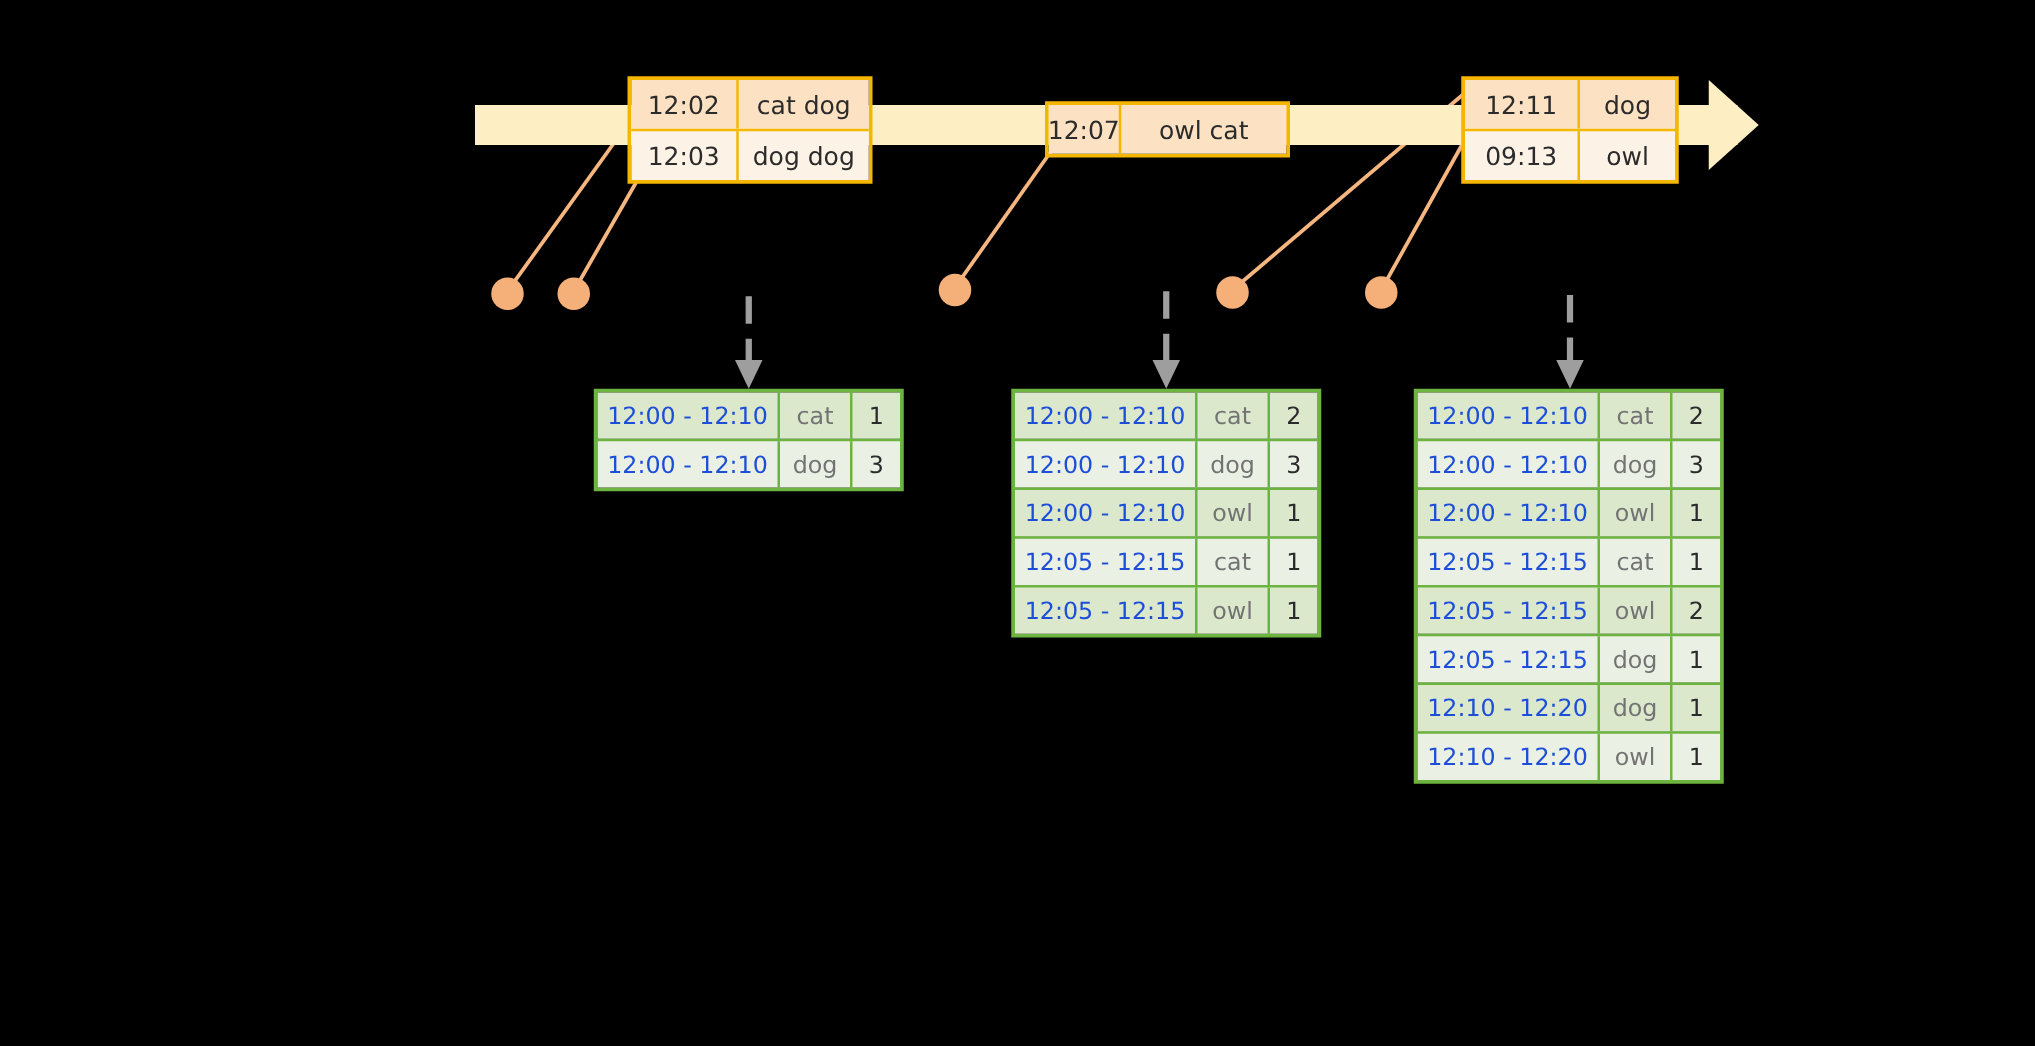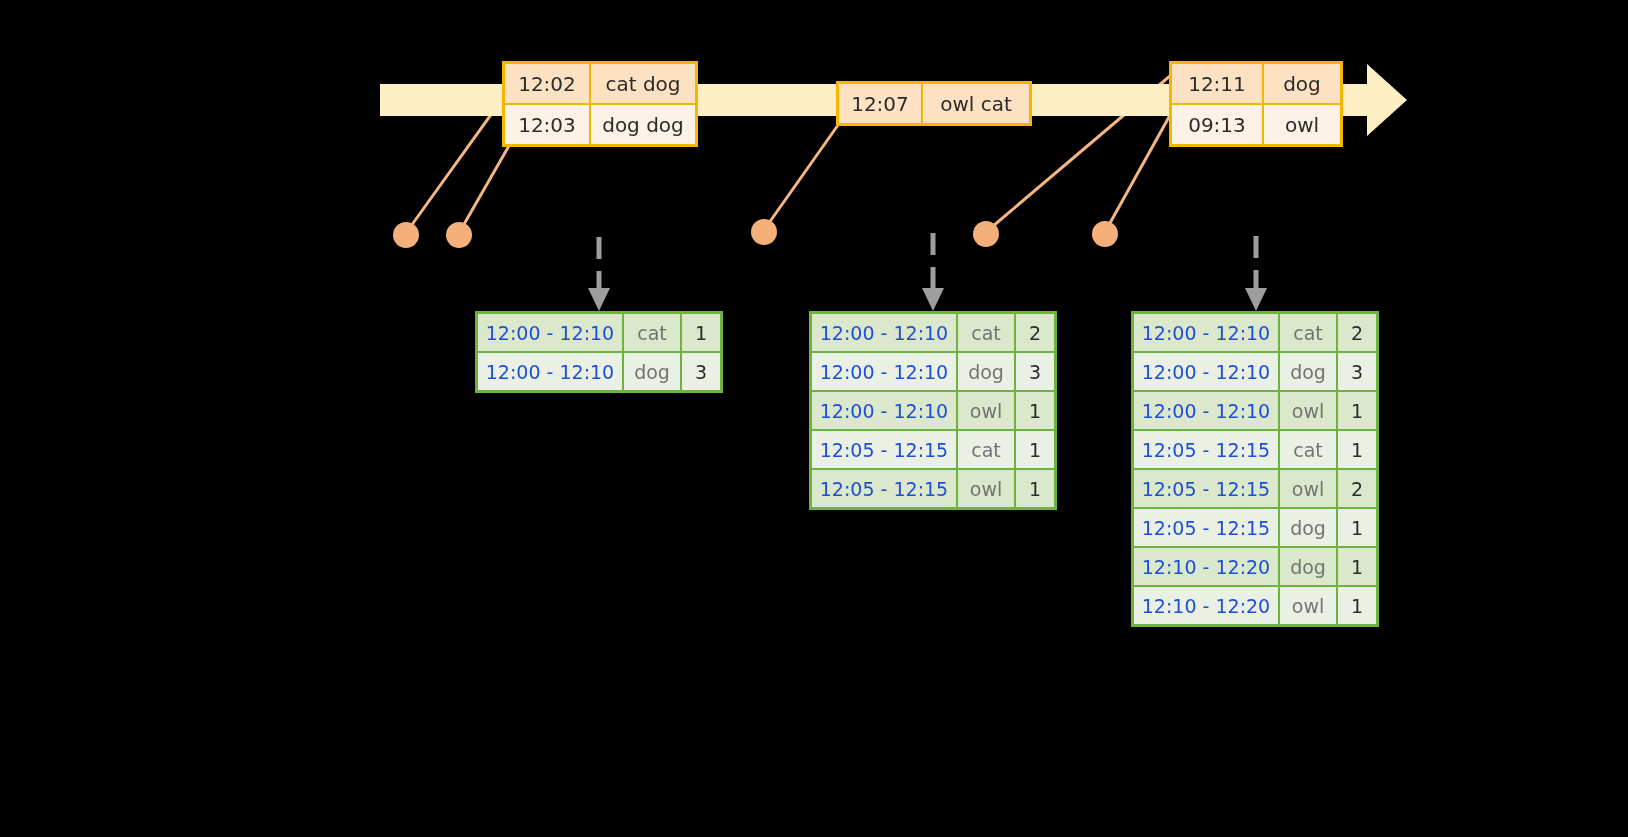--- a/index.html
+++ b/index.html
@@ -74,21 +74,21 @@
     justify-content: center;
     font-size: 20px;
     color: #2b2b2b;
     padding: 0 10px;
     white-space: nowrap;
   }
 
   #ev-box-1 { left: 502px; top: 61px; width: 196px; }
   #ev-box-2 { left: 836px; top: 81px; width: 196px; }
   #ev-box-3 { left: 1169px; top: 61px; width: 174px; }
-  #ev-box-2 .ev-time { width: 84px; }
+  #ev-box-2 .ev-time { width: 58px; }
   #ev-box-3 .ev-time { width: 92px; }
 
   
   .result-table {
     position: absolute;
     border: 3px solid #6cb33f;
     box-sizing: border-box;
     z-index: 4;
   }
   .rt-row {

